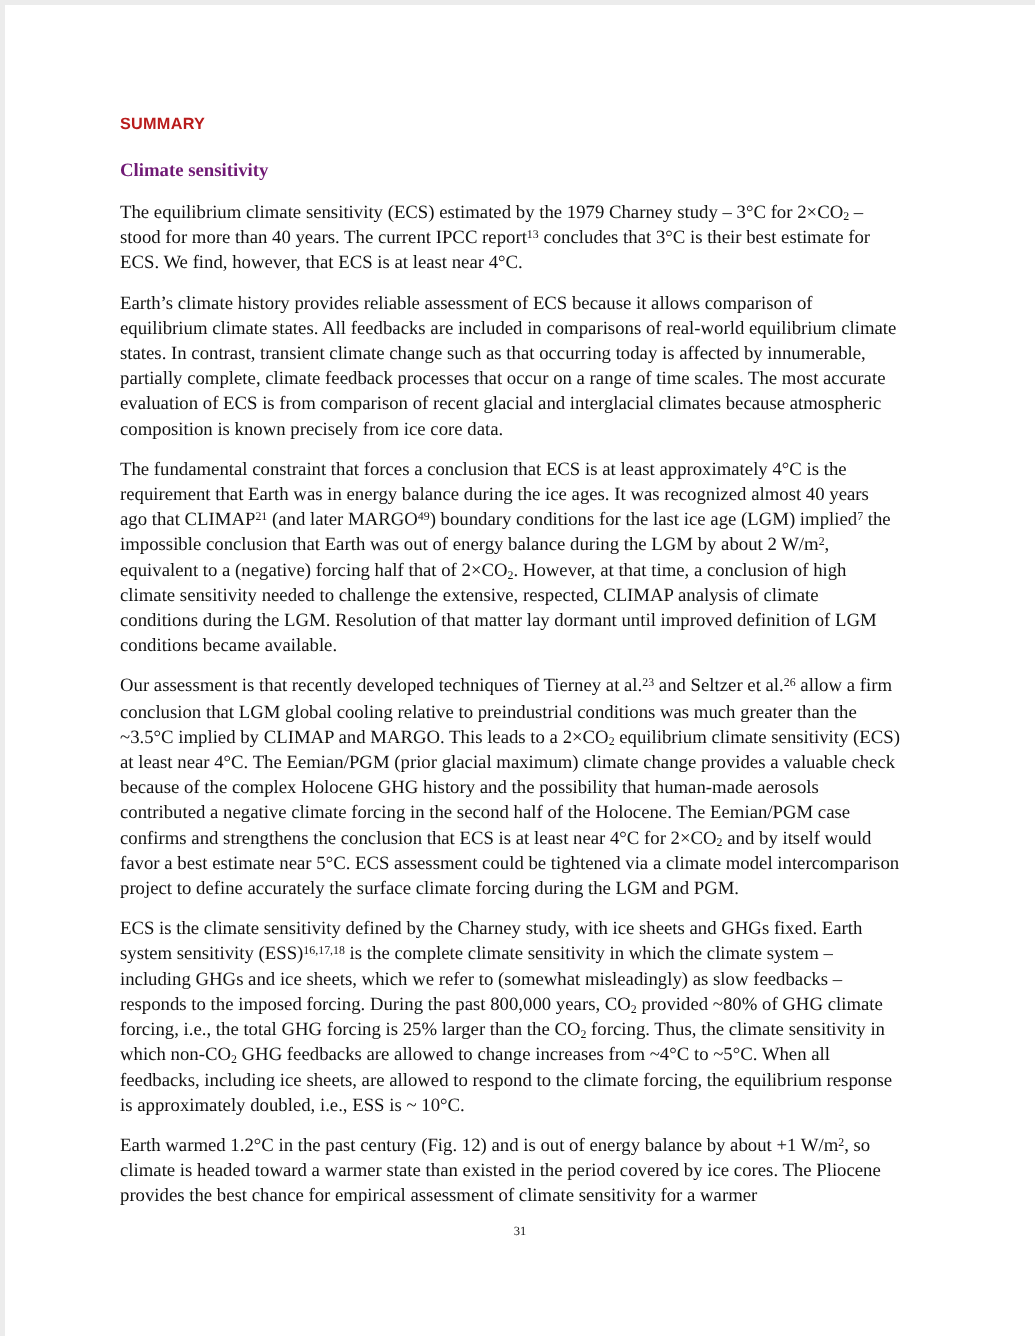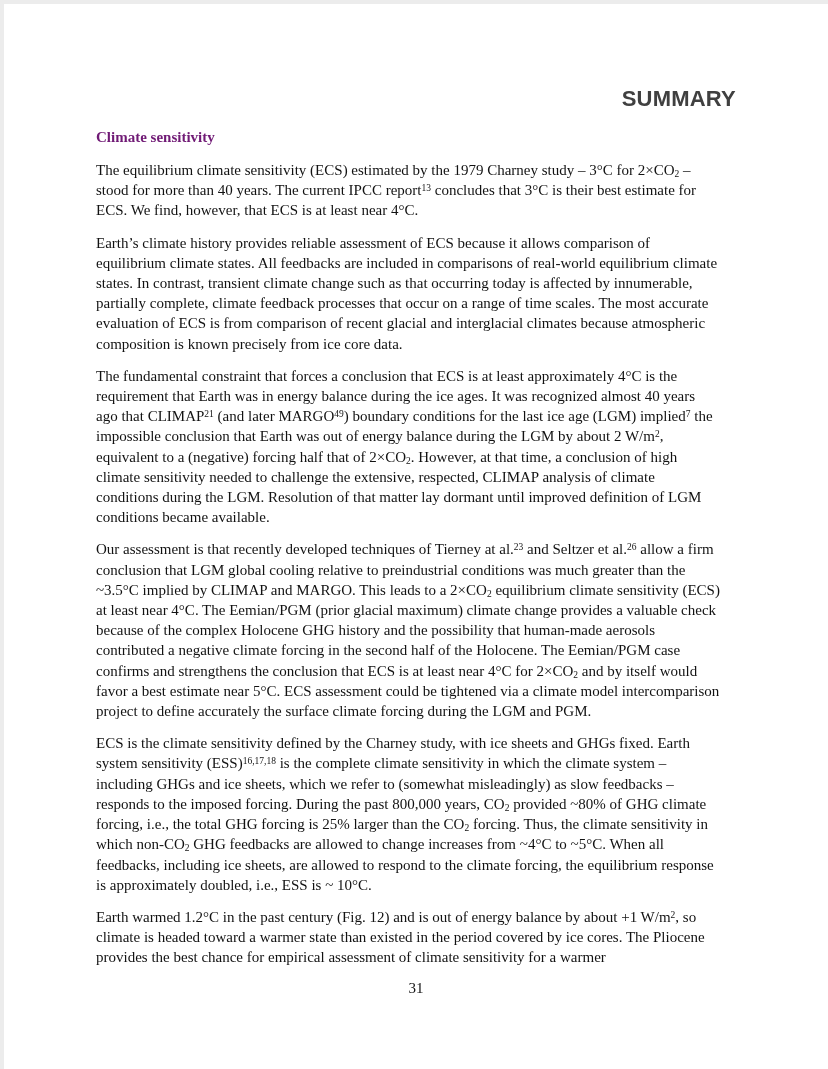--- a/index.html
+++ b/index.html
@@ -18,26 +18,25 @@
     background: #ffffff;
   }
   .content {
     position: absolute;
     left: 92px; top: 85px;
     width: 640px;
   }
   .h-summary {
     font-family: "Liberation Sans", sans-serif;
     font-weight: bold;
-    font-size: 22px;
+    font-size: 13px;
     line-height: 19px;
     letter-spacing: 0.2px;
-    color: #404040;
+    color: #b91c1c;
     margin: 0 0 21px 0;
-    text-align: right;
   }
   .h-sub {
     font-family: "Liberation Serif", serif;
     font-weight: bold;
     font-size: 15px;
     line-height: 17px;
     color: #701a75;
     margin: 0 0 14px 0;
   }
   p.body-par {
@@ -54,21 +53,21 @@
     top: -0.45em;
   }
   p.body-par sub {
     font-size: 9.5px;
     line-height: 0;
     vertical-align: baseline;
     position: relative;
     top: 0.22em;
   }
   .pagenum {
-    font-size: 15px;
+    font-size: 10px;
     text-align: center;
     margin-top: 7px;
   }
 </style>
 </head>
 <body>
 
 <div class="page">
   <div class="content">
     <h1 class="h-summary">SUMMARY</h1>

